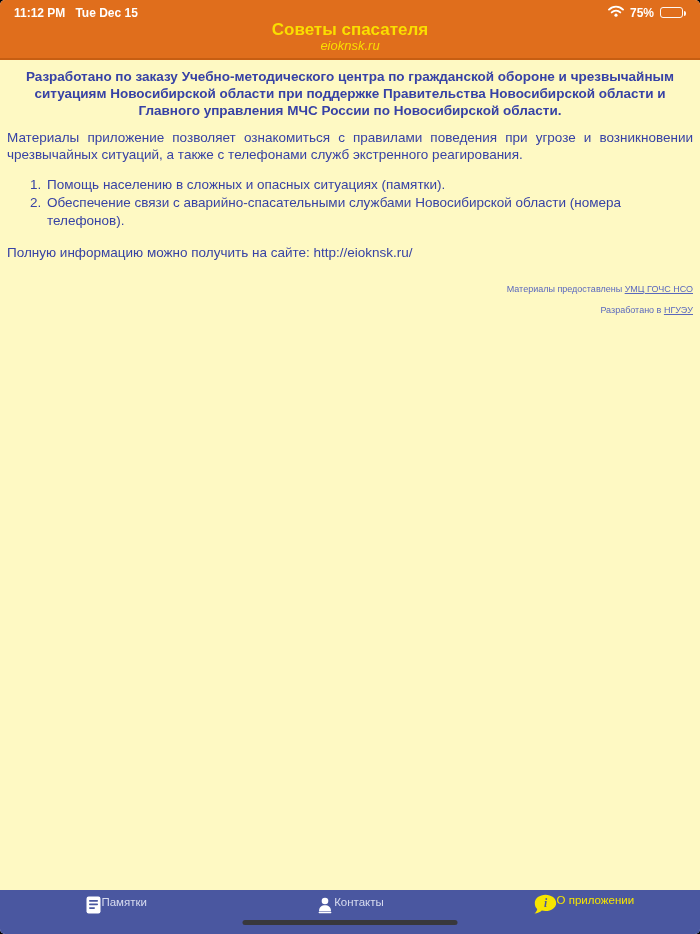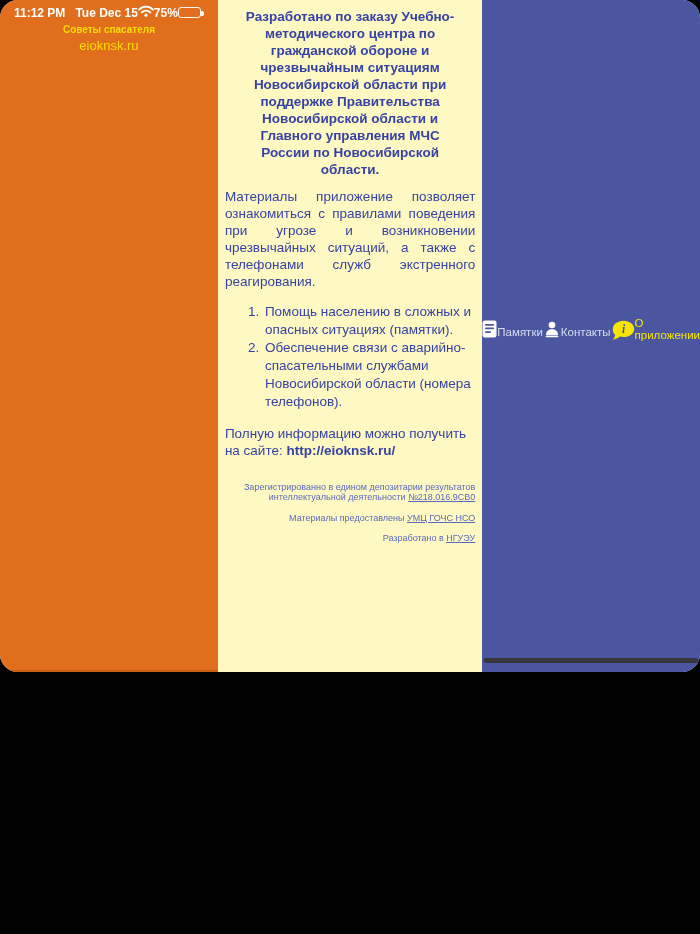--- a/index.html
+++ b/index.html
@@ -1,60 +1,60 @@
 <!DOCTYPE html>
 <html><head>
 <meta charset="utf-8">
 <style>
   html, body { margin: 0; padding: 0; background: #000; }
   * { box-sizing: border-box; }
   .screen {
-    width: 700px; height: 672px;
-    border-radius: 18px;
+    width: 700px; height: 934px;
+    border-radius: 5px;
     overflow: hidden;
-    display: flex; flex-direction: row;
+    display: flex; flex-direction: column;
     font-family: "Liberation Sans", sans-serif;
     position: relative;
     background: #D8E4F9;
   }
   
   .app-header {
     background: #E06E1C;
     border-bottom: 2px solid #C75E12;
     padding-bottom: 5px;
     flex: 0 0 auto;
   }
   .status-bar {
     height: 21px;
     display: flex; align-items: center; justify-content: space-between;
     padding: 4px 14px 0 14px;
     color: #fff; font-size: 12px; font-weight: 700;
   }
   .status-left { display: flex; gap: 10px; align-items: center; }
-  .status-right { display: flex; align-items: center; }
+  .status-right { display: flex; gap: 6px; align-items: center; }
   .battery {
     width: 23px; height: 11px;
     border: 1px solid rgba(255,255,255,.95);
     border-radius: 3px; padding: 1px;
     position: relative; margin-right: 3px;
   }
   .battery-fill { height: 100%; background: #fff; border-radius: 1.5px; }
   .battery::after {
     content: ""; position: absolute; right: -4px; top: 2.5px;
     width: 2.5px; height: 5px; background: rgba(255,255,255,.95);
     border-radius: 0 2px 2px 0;
   }
   .nav-title {
     text-align: center; color: #FADE00;
-    font-size: 10px; font-weight: 700;
+    font-size: 17px; font-weight: 700;
     margin-top: 1px; line-height: 16px;
   }
   .nav-subtitle {
     text-align: center; color: #FADE00;
-    font-size: 13px; line-height: 15px;
+    font-size: 13px; line-height: 15px; font-style: italic;
   }
   
   .content {
     flex: 1 1 auto;
     background: #fef9c3;
     color: #3742A5;
     padding: 8px 7px 0 7px;
     font-size: 13.5px;
     overflow: hidden;
   }
@@ -69,42 +69,42 @@
     line-height: 17px;
   }
   .features-heading { margin: 0; font-weight: 700; line-height: 17px; }
   ol.features {
     margin: 13px 0 0 0;
     padding-left: 38px;
     line-height: 18px;
   }
   ol.features li { padding-left: 2px; }
   .site-line { margin: 14px 0 0 0; line-height: 17px; }
-  .site-line b { font-weight: 700; }
+  .site-line b { font-weight: 400; }
   .credits {
     margin-top: 23px;
     text-align: right;
     font-size: 9px;
     color: #5A68BE;
     line-height: 10px;
   }
   .credits .credit-line { margin-bottom: 10.5px; }
   .credits a { color: #5A68BE; text-decoration: underline; cursor: pointer; }
   
   .tab-bar {
     flex: 0 0 44px;
     background: #4A57A0;
     display: flex;
     align-items: center;
     padding-bottom: 15px;
     position: relative;
   }
   .tab {
     flex: 1 1 0;
-    display: flex; align-items: flex-end; justify-content: center;
+    display: flex; align-items: flex-start; justify-content: center;
     color: #D8DCF0;
     font-size: 11.5px;
     cursor: pointer;
   }
   .tab.active { color: #F6E500; }
   .tab .icon { display: flex; align-items: center; }
   .home-indicator {
     position: absolute;
     bottom: 9px; left: 50%;
     transform: translateX(-50%);
@@ -146,21 +146,20 @@
   <main class="content">
     <p class="intro">Разработано по заказу Учебно-методического центра по гражданской обороне и чрезвычайным ситуациям Новосибирской области при поддержке Правительства Новосибирской области и Главного управления МЧС России по Новосибирской области.</p>
     <p class="description">Материалы приложение позволяет ознакомиться с правилами поведения при угрозе и возникновении чрезвычайных ситуаций, а также с телефонами служб экстренного реагирования.</p>
     <ol class="features">
       <li>Помощь населению в сложных и опасных ситуациях (памятки).</li>
       <li>Обеспечение связи с аварийно-спасательными службами Новосибирской области (номера телефонов).</li>
     </ol>
     <p class="site-line"><span>Полную информацию можно получить на сайте: </span><b>http://eioknsk.ru/</b></p>
 
     <div class="credits">
-      <div class="credit-line"><span>Зарегистрированно в едином депозитарии результатов интеллектуальной деятельности </span><a>№218.016.9СВ0</a></div>
       <div class="credit-line"><span>Материалы предоставлены </span><a>УМЦ ГОЧС НСО</a></div>
       <div class="credit-line"><span>Разработано в </span><a>НГУЭУ</a></div>
     </div>
   </main>
 
   <footer class="tab-bar">
     <div class="tab">
       <span class="icon">
         <svg width="15" height="18" viewBox="0 0 15 18">
           <rect x="0.5" y="0.5" width="14" height="17" rx="2.2" fill="#fff"></rect>

